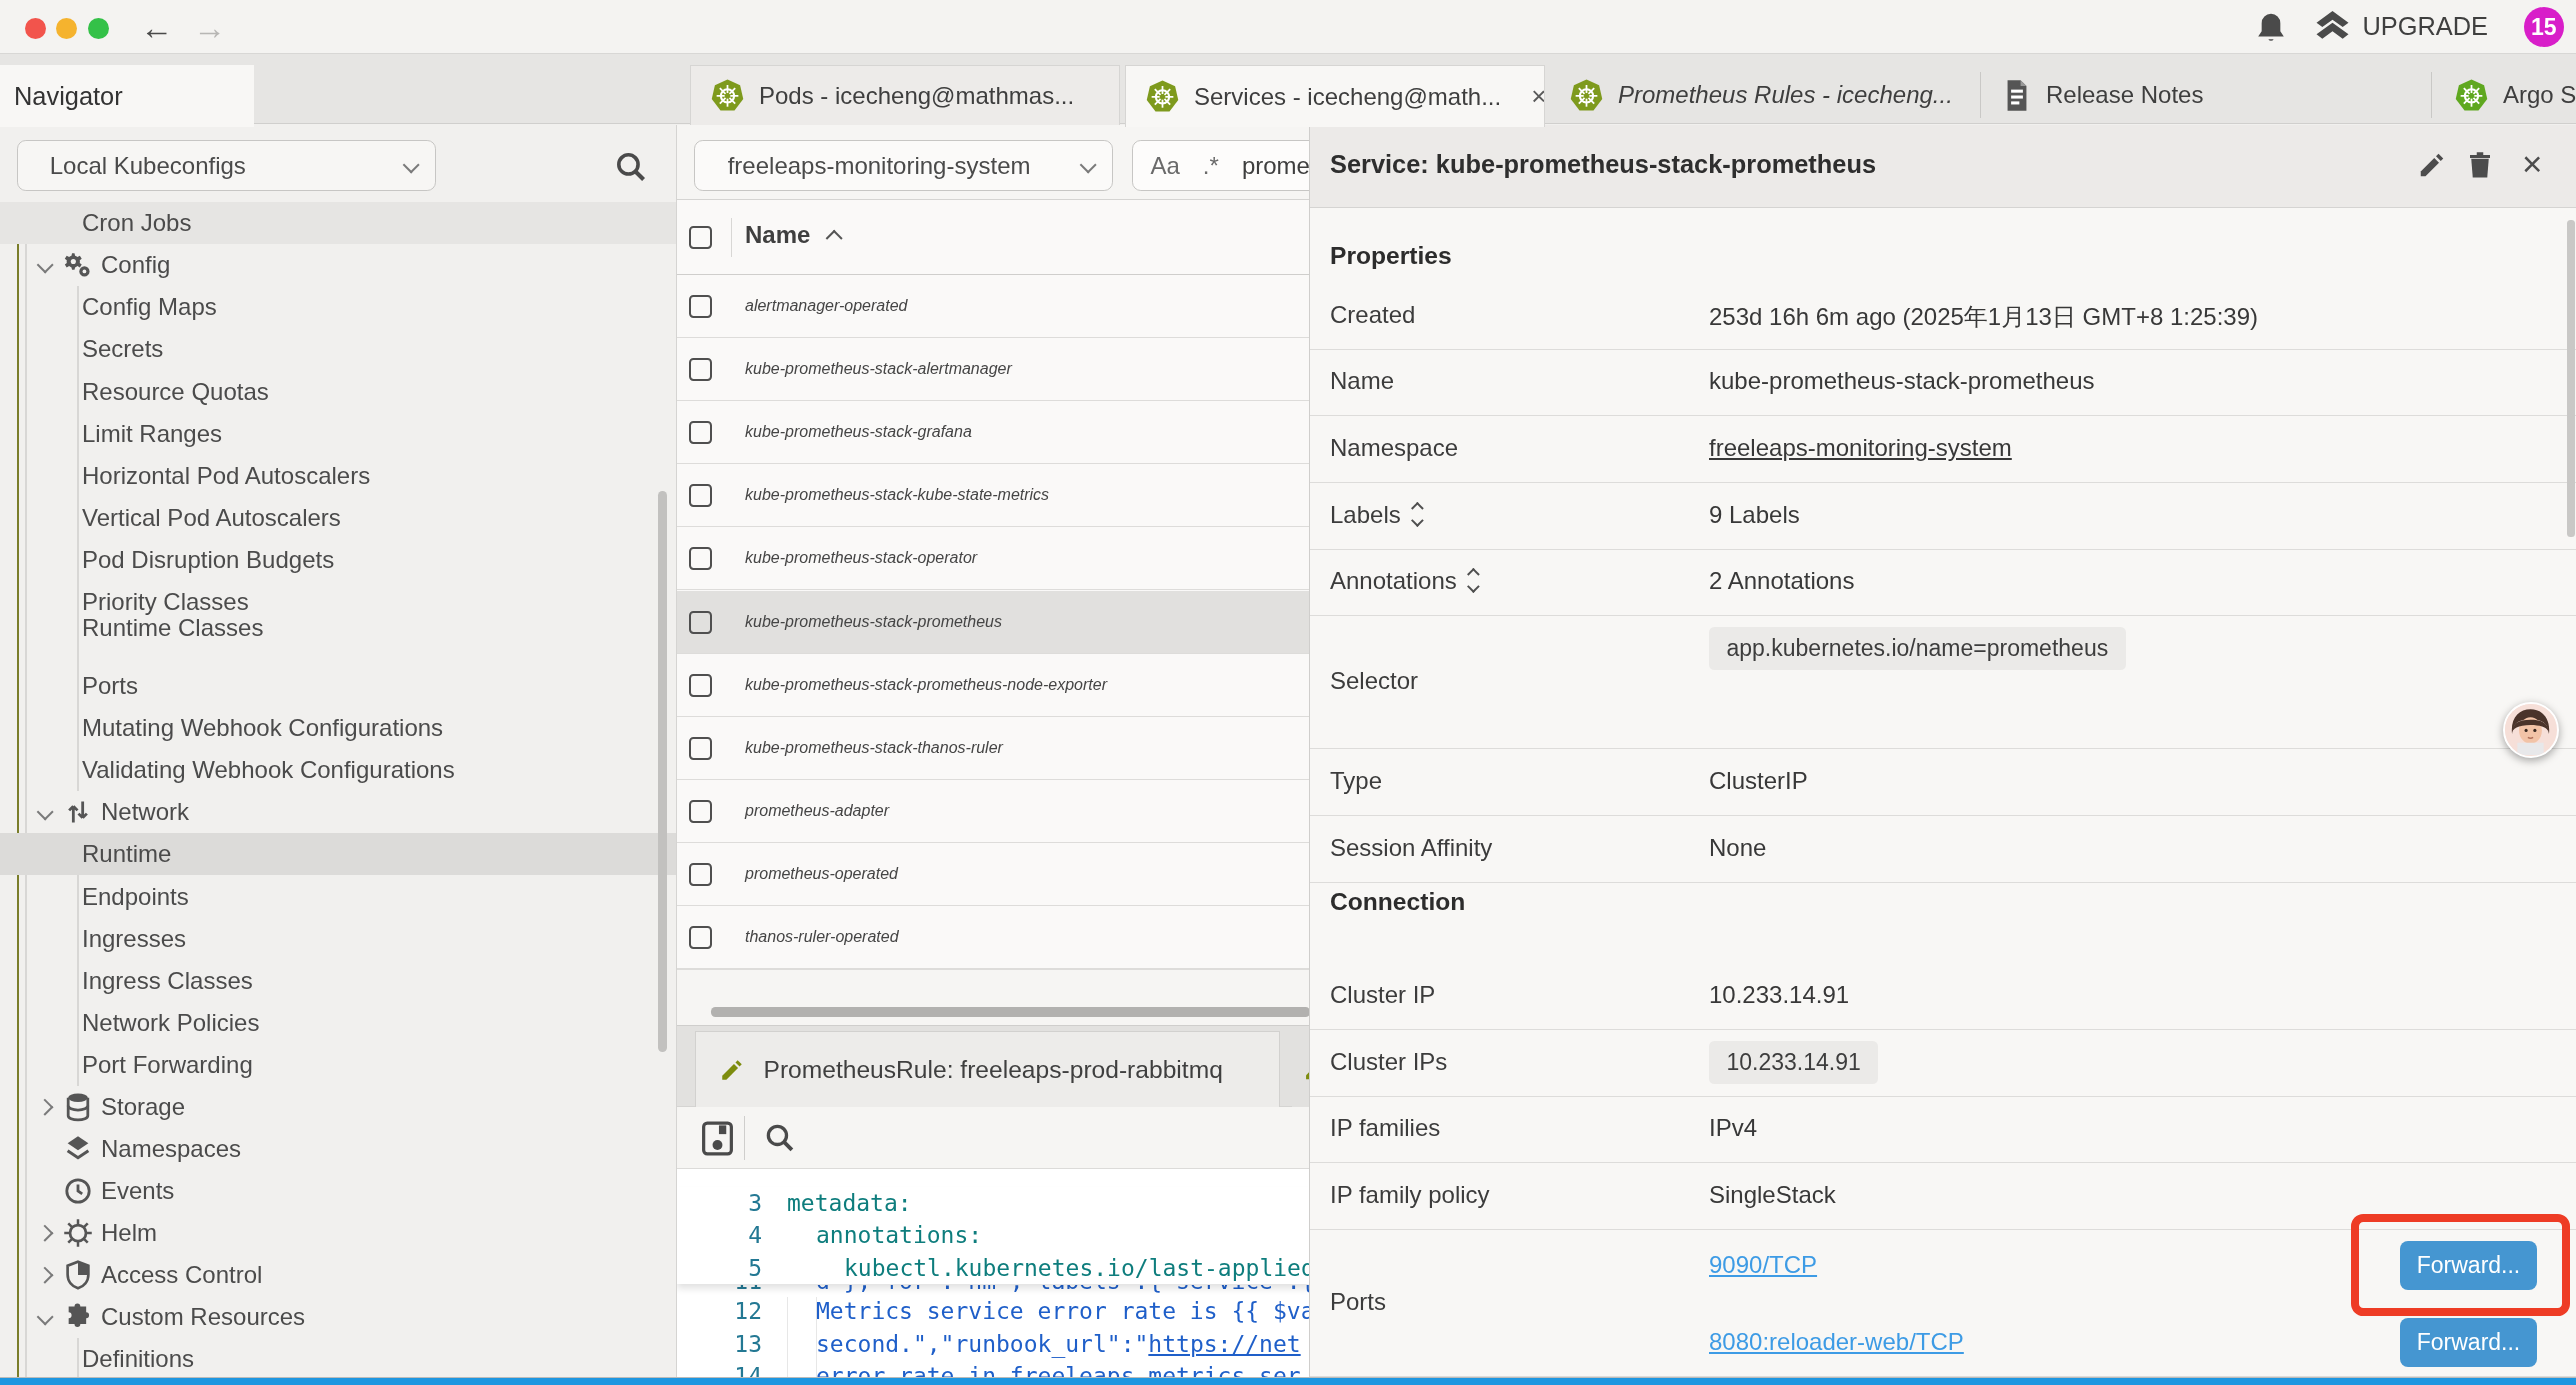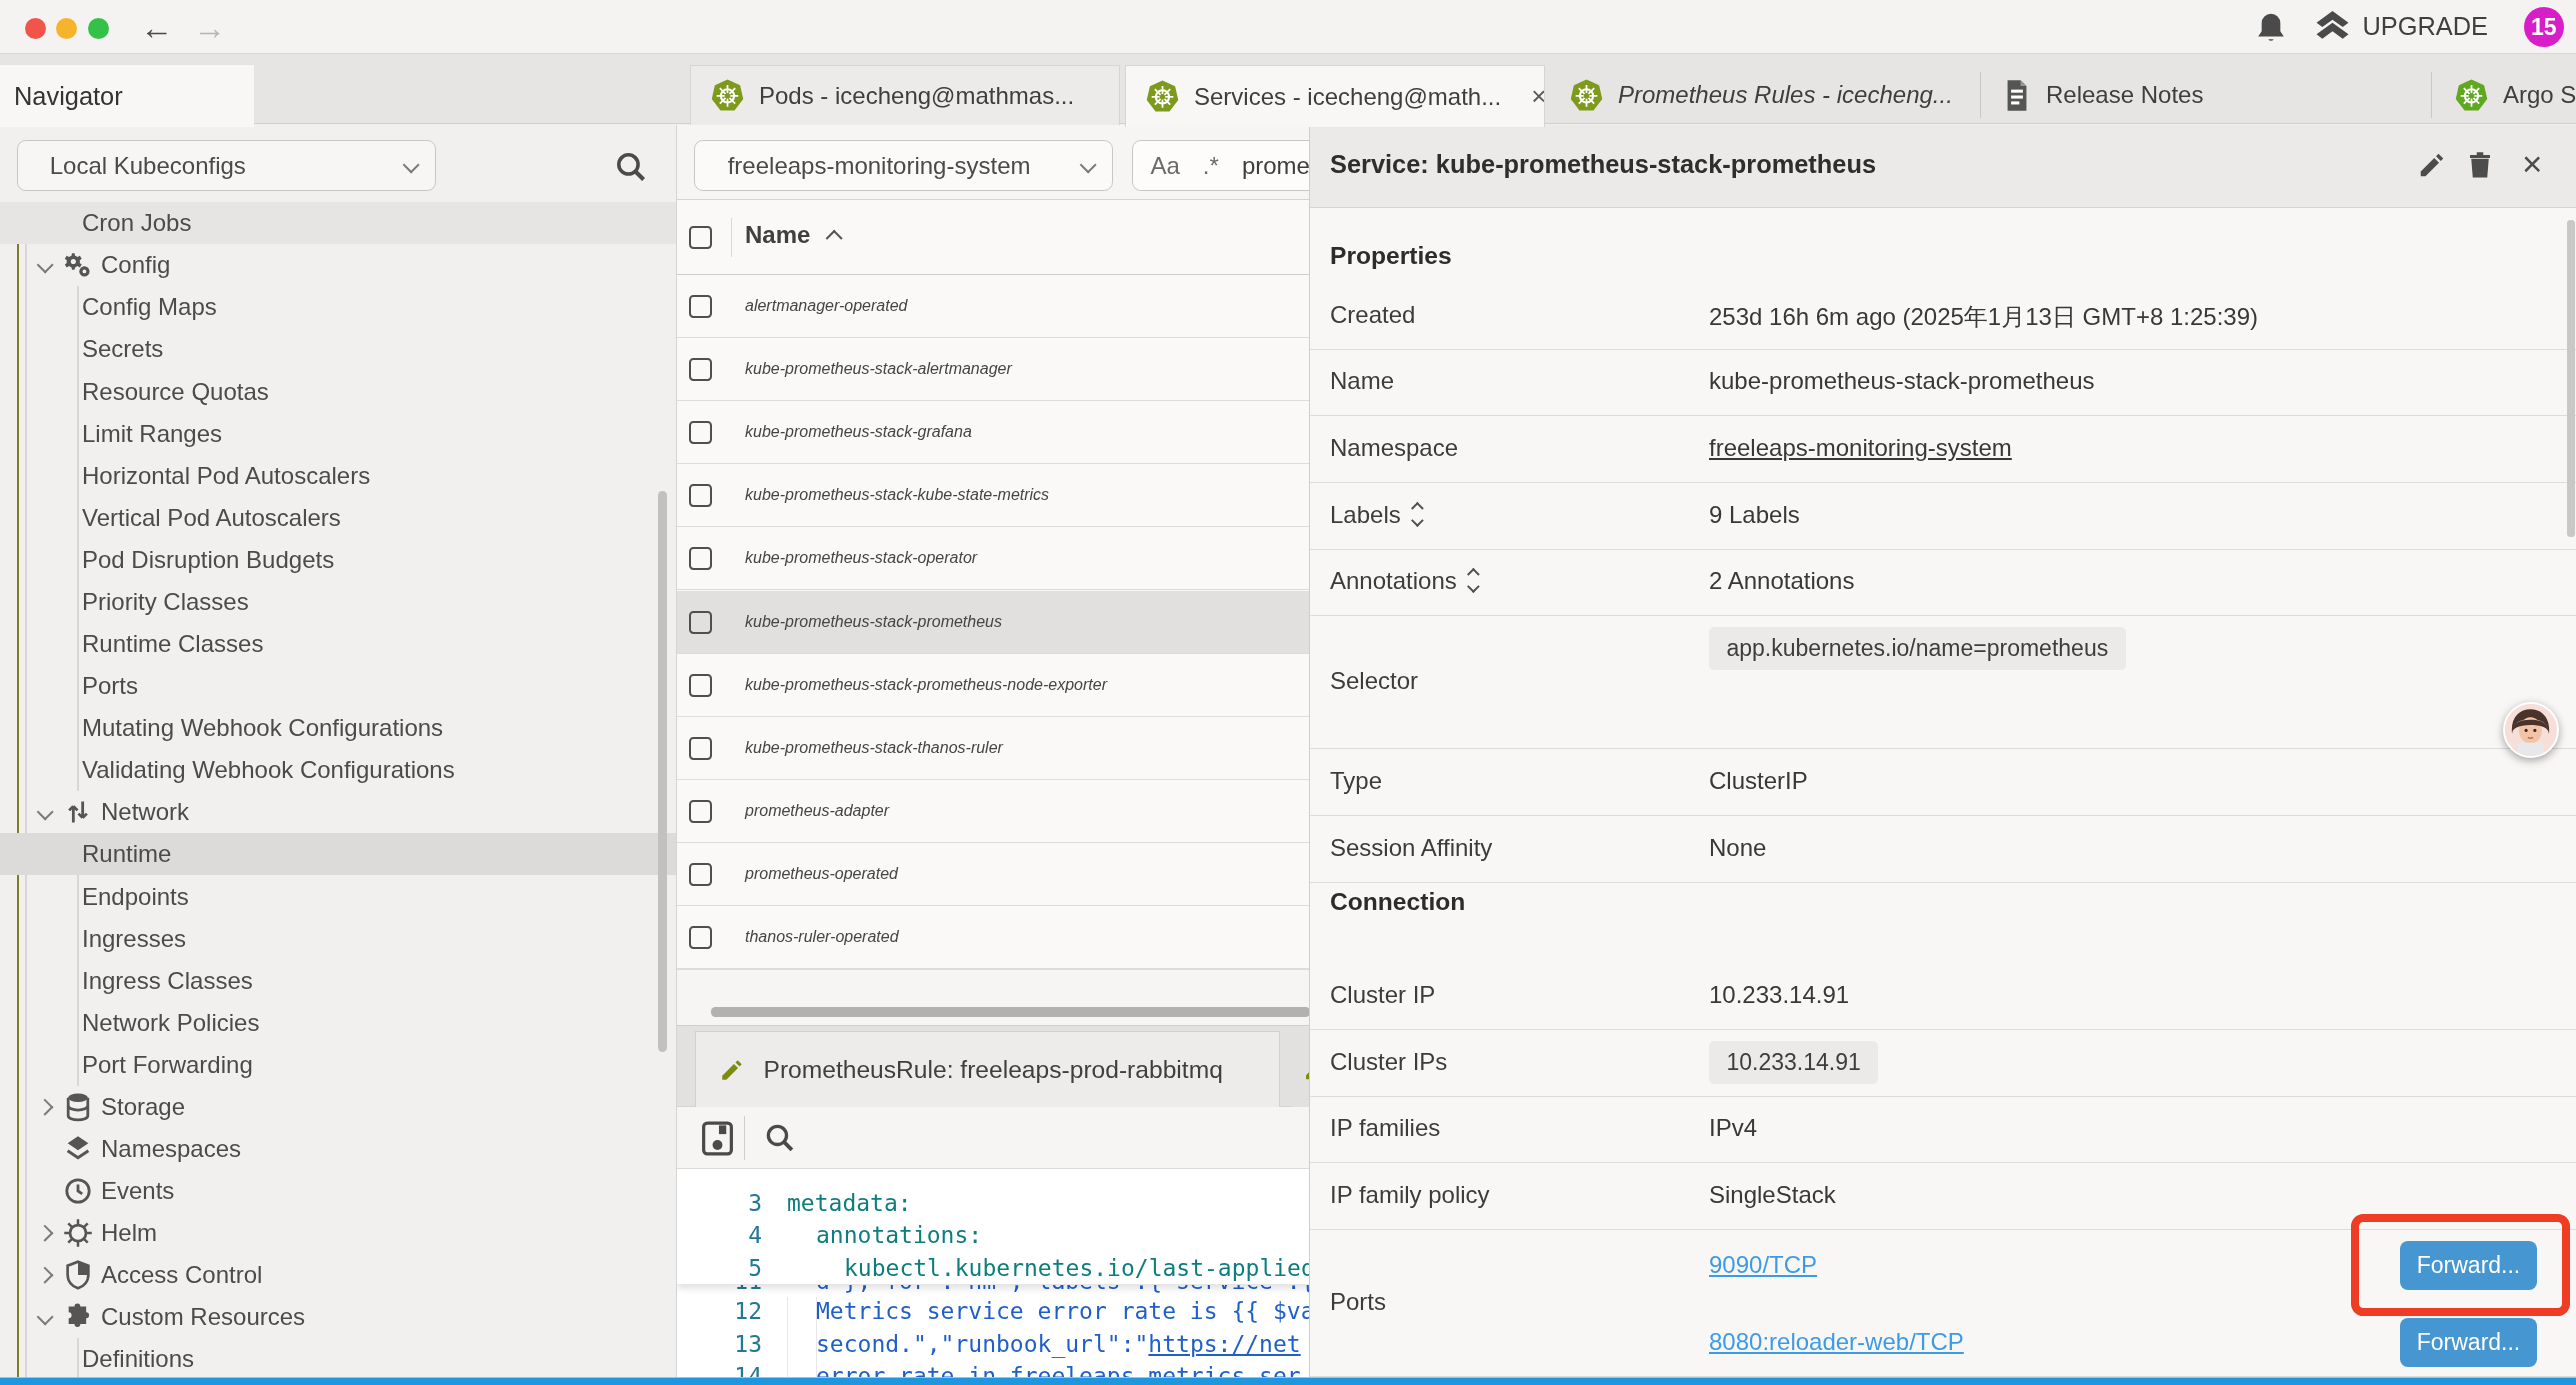--- a/index.html
+++ b/index.html
@@ -277,21 +277,21 @@
         </div>
         <div class="treeitem" style="top: 372px;">
           <span style="position: absolute; left: 82px;">Vertical Pod Autoscalers</span>
         </div>
         <div class="treeitem" style="top: 414px;">
           <span style="position: absolute; left: 82px;">Pod Disruption Budgets</span>
         </div>
         <div class="treeitem" style="top: 456px;">
           <span style="position: absolute; left: 82px;">Priority Classes</span>
         </div>
-        <div class="treeitem" style="top: 498px;">
+        <div class="treeitem" style="top: 482px;">
           <span style="position: absolute; left: 82px;">Runtime Classes</span>
         </div>
         <div class="treeitem" style="top: 540px;">
           <span style="position: absolute; left: 82px;">Ports</span>
         </div>
         <div class="treeitem" style="top: 582px;">
           <span style="position: absolute; left: 82px;">Mutating Webhook Configurations</span>
         </div>
         <div class="treeitem" style="top: 624px;">
           <span style="position: absolute; left: 82px;">Validating Webhook Configurations</span>

